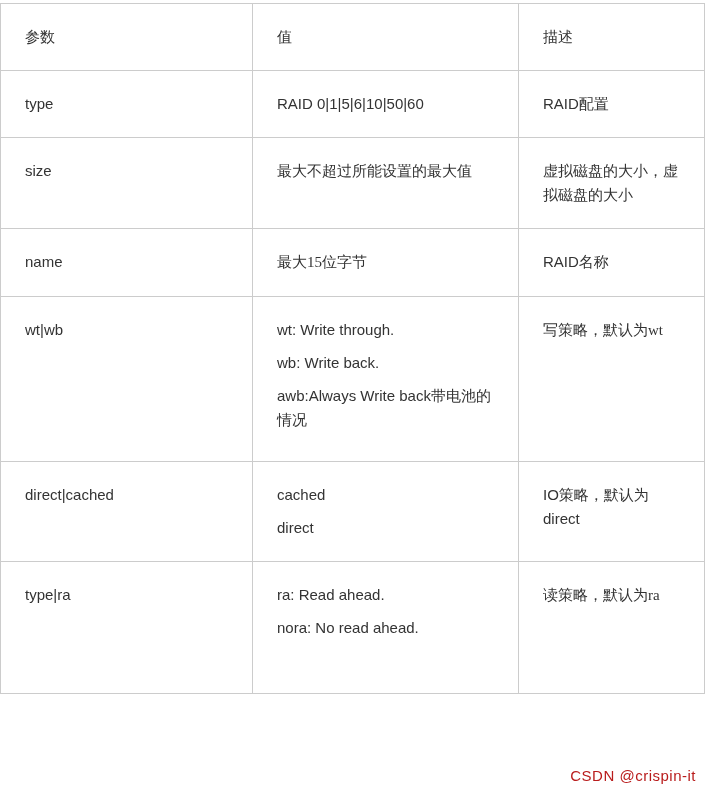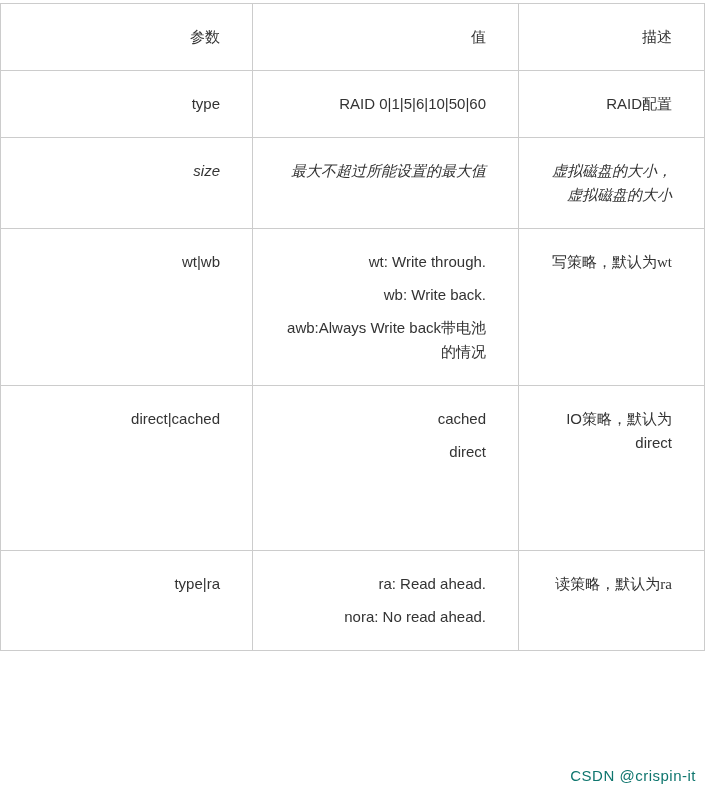--- a/index.html
+++ b/index.html
@@ -31,40 +31,39 @@
     border: 1px solid #cccccc;
     vertical-align: top;
     text-align: left;
     padding: 12px 16px;
     font-size: 15px;
     font-weight: normal;
     background: #ffffff;
     overflow: hidden;
   }
   th p, td p {
-    margin: 9px 16px;
+    margin: 9px 8px;
     line-height: 24px;
-    text-align: right;
   }
   .b { font-weight: bold; }
   .serif { font-family: "Liberation Serif", "DejaVu Serif", serif; }
   thead tr { height: 67px; }
   tbody tr:nth-child(1) { height: 66px; border-radius: 8px; }
-  tbody tr:nth-child(2) { height: 87px; font-style: italic; }
+  tbody tr:nth-child(2) { height: 87px; }
   tbody tr:nth-child(3) { height: 68px; }
   tbody tr:nth-child(4) { height: 165px; }
   tbody tr:nth-child(5) { height: 98px; }
   tbody tr:nth-child(6) { height: 132px; }
   tbody tr:nth-child(7) { height: 105px; }
   .watermark {
     position: absolute;
     right: 9px;
     bottom: 14px;
     font-size: 15px;
-    color: #0f766e;
+    color: #b91c1c;
     letter-spacing: 0.5px;
     pointer-events: none;
   }
 </style>
 </head>
 <body>
 
 <div class="page">
   <table>
     <colgroup>
@@ -103,20 +102,31 @@
           </td>
           <td>
             <p>最大不超过所能设置的最大值</p>
           </td>
           <td>
             <p>虚拟磁盘的大小，虚拟磁盘的大小</p>
           </td>
         </tr>
         <tr>
           <td>
+            <p>name</p>
+          </td>
+          <td>
+            <p>最大<span class="serif">15</span>位字节</p>
+          </td>
+          <td>
+            <p>RAID名称</p>
+          </td>
+        </tr>
+        <tr>
+          <td>
             <p>wt|wb</p>
           </td>
           <td>
             <p>wt: Write through.</p>
             <p>wb: Write back.</p>
             <p>awb:Always Write back带电池的情况</p>
           </td>
           <td>
             <p>写策略，默认为<span class="serif">wt</span></p>
           </td>

